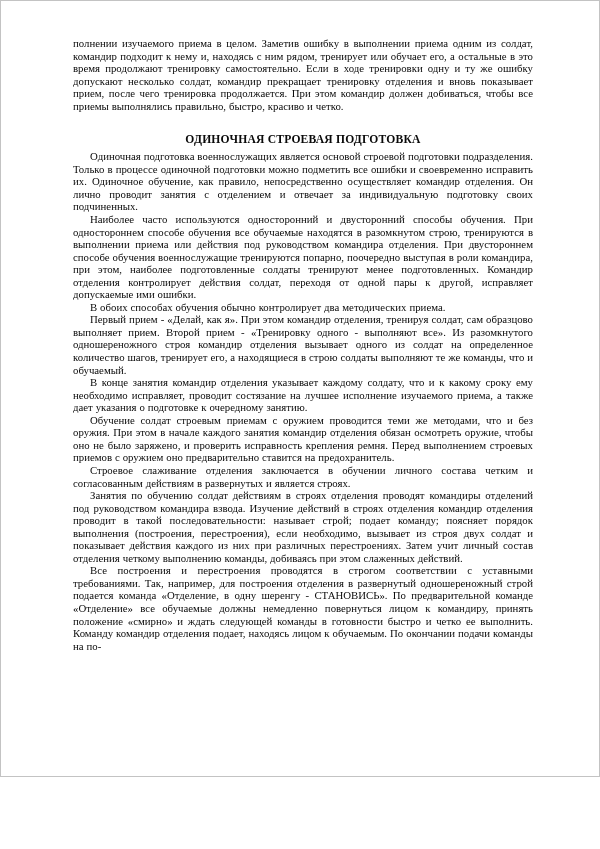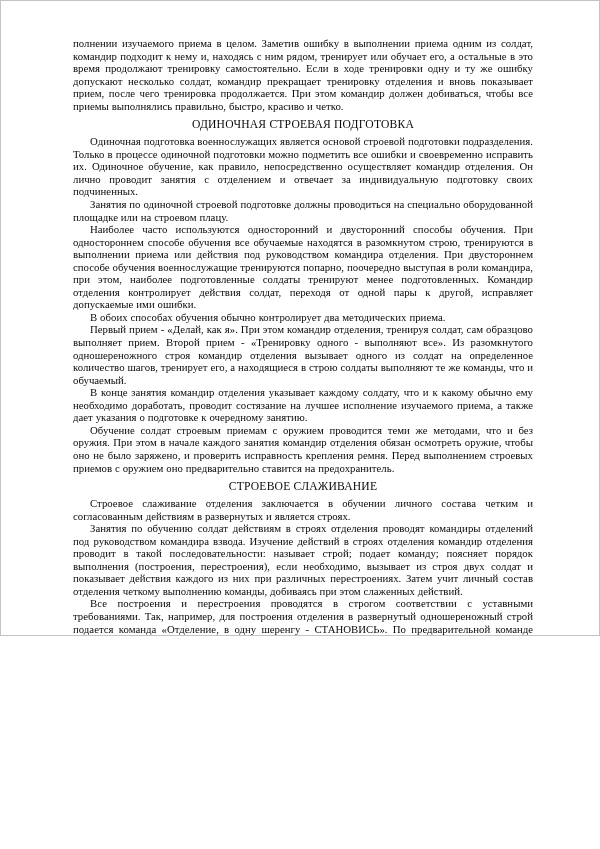--- a/index.html
+++ b/index.html
@@ -3,21 +3,21 @@
 <meta charset="utf-8">
 <style>
   html, body {
     margin: 0;
     padding: 0;
     background: #ffffff;
   }
   .page {
     position: relative;
     width: 600px;
-    height: 636px;
+    height: 777px;
     box-sizing: border-box;
     background: #ffffff;
     border: 1px solid #c3c3c3;
     overflow: hidden;
   }
   .doc {
     box-sizing: border-box;
     padding: 36px 66px 20px 72px;
     font-family: "Liberation Serif", "DejaVu Serif", serif;
     font-size: 10.8px;
@@ -27,47 +27,45 @@
   }
   .doc p {
     margin: 0;
     text-indent: 17px;
     word-spacing: 0.2px;
   }
   .doc p.no-indent {
     text-indent: 0;
   }
   .doc h2 {
-    margin: 6px 0 4px 0;
+    margin: 21px 0 4px 0;
     font-size: 11.6px;
     line-height: 13px;
-    font-weight: normal;
+    font-weight: bold;
     text-align: center;
     text-indent: 0;
     letter-spacing: 0.2px;
   }
 </style>
 </head>
 <body>
 
 <div class="page">
   <div class="doc">
 
     <p class="no-indent">полнении изучаемого приема в целом. Заметив ошибку в выполнении приема одним из солдат, командир подходит к нему и, находясь с ним рядом, тренирует или обучает его, а остальные в это время продолжают тренировку самостоятельно. Если в ходе тренировки одну и ту же ошибку допускают несколько солдат, командир прекращает тренировку отделения и вновь показывает прием, после чего тренировка продолжается. При этом командир должен добиваться, чтобы все приемы выполнялись правильно, быстро, красиво и четко.</p>
 
     <h2>ОДИНОЧНАЯ СТРОЕВАЯ ПОДГОТОВКА</h2>
 
     <p>Одиночная подготовка военнослужащих является основой строевой подготовки подразделения. Только в процессе одиночной подготовки можно подметить все ошибки и своевременно исправить их. Одиночное обучение, как правило, непосредственно осуществляет командир отделения. Он лично проводит занятия с отделением и отвечает за индивидуальную подготовку своих подчиненных.</p>
-    <p>Занятия по одиночной строевой подготовке должны проводиться на специально оборудованной площадке или на строевом плацу.</p>
     <p>Наиболее часто используются односторонний и двусторонний способы обучения. При одностороннем способе обучения все обучаемые находятся в разомкнутом строю, тренируются в выполнении приема или действия под руководством командира отделения. При двустороннем способе обучения военнослужащие тренируются попарно, поочередно выступая в роли командира, при этом, наиболее подготовленные солдаты тренируют менее подготовленных. Командир отделения контролирует действия солдат, переходя от одной пары к другой, исправляет допускаемые ими ошибки.</p>
     <p>В обоих способах обучения обычно контролирует два методических приема.</p>
     <p>Первый прием - «Делай, как я». При этом командир отделения, тренируя солдат, сам образцово выполняет прием. Второй прием - «Тренировку одного - выполняют все». Из разомкнутого одношереножного строя командир отделения вызывает одного из солдат на определенное количество шагов, тренирует его, а находящиеся в строю солдаты выполняют те же команды, что и обучаемый.</p>
-    <p>В конце занятия командир отделения указывает каждому солдату, что и к какому обычно ему необходимо доработать, проводит состязание на лучшее исполнение изучаемого приема, а также дает указания о подготовке к очередному занятию.</p>
+    <p>В конце занятия командир отделения указывает каждому солдату, что и к какому сроку ему необходимо исправляет, проводит состязание на лучшее исполнение изучаемого приема, а также дает указания о подготовке к очередному занятию.</p>
     <p>Обучение солдат строевым приемам с оружием проводится теми же методами, что и без оружия. При этом в начале каждого занятия командир отделения обязан осмотреть оружие, чтобы оно не было заряжено, и проверить исправность крепления ремня. Перед выполнением строевых приемов с оружием оно предварительно ставится на предохранитель.</p>
 
-    <h2>СТРОЕВОЕ СЛАЖИВАНИЕ</h2>
 
     <p>Строевое слаживание отделения заключается в обучении личного состава четким и согласованным действиям в развернутых и является строях.</p>
     <p>Занятия по обучению солдат действиям в строях отделения проводят командиры отделений под руководством командира взвода. Изучение действий в строях отделения командир отделения проводит в такой последовательности: называет строй; подает команду; поясняет порядок выполнения (построения, перестроения), если необходимо, вызывает из строя двух солдат и показывает действия каждого из них при различных перестроениях. Затем учит личный состав отделения четкому выполнению команды, добиваясь при этом слаженных действий.</p>
     <p>Все построения и перестроения проводятся в строгом соответствии с уставными требованиями. Так, например, для построения отделения в развернутый одношереножный строй подается команда «Отделение, в одну шеренгу - СТАНОВИСЬ». По предварительной команде «Отделение» все обучаемые должны немедленно повернуться лицом к командиру, принять положение «смирно» и ждать следующей команды в готовности быстро и четко ее выполнить. Команду командир отделения подает, находясь лицом к обучаемым. По окончании подачи команды на по-</p>
 
   </div>
 </div>
 
 </body></html>

